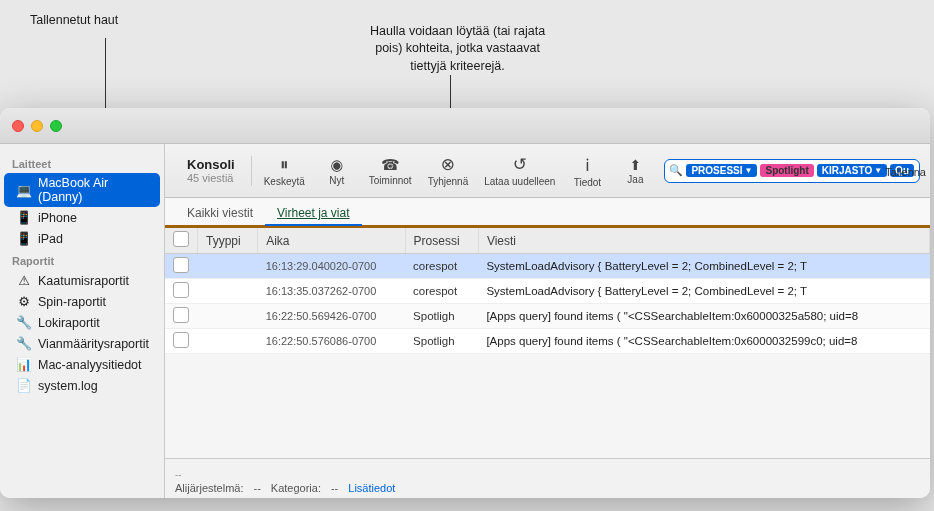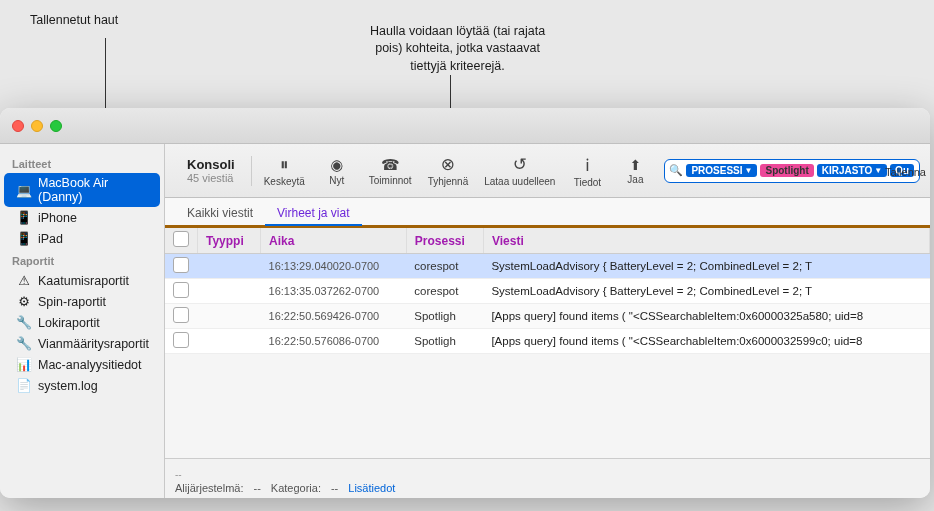--- a/index.html
+++ b/index.html
@@ -198,44 +198,45 @@
     }
     .tab {
       padding: 4px 12px;
       font-size: 12px;
       color: #555;
       cursor: pointer;
       border-bottom: 2px solid transparent;
       margin-bottom: -1px;
     }
     .tab.active {
-      color: #6d28d9;
+      color: #14532d;
       border-bottom: 2px solid #0064d9;
       font-weight: 500;
+      text-decoration: underline;
     }
 
     
     .table-container {
       flex: 1;
       overflow-y: auto;
       overflow-x: hidden;
     }
     table {
       width: 100%;
       border-collapse: collapse;
       font-size: 11.5px;
     }
     thead th {
       background: #ececec;
       border-bottom: 1px solid #ccc;
       border-right: 1px solid #ddd;
       padding: 3px 8px;
       text-align: left;
-      font-weight: 700;
-      color: #a21caf;
+      font-weight: 400;
+      color: #404040;
       position: sticky;
       top: 0;
       font-size: 12px;
     }
     thead th:first-child { width: 20px; }
     tbody tr { border-bottom: 1px solid #eee; }
     tbody tr:nth-child(odd) { background: #fafafa; }
     tbody tr:nth-child(even) { background: white; }
     tbody tr.selected { background: #ccdeff; }
     tbody td {

